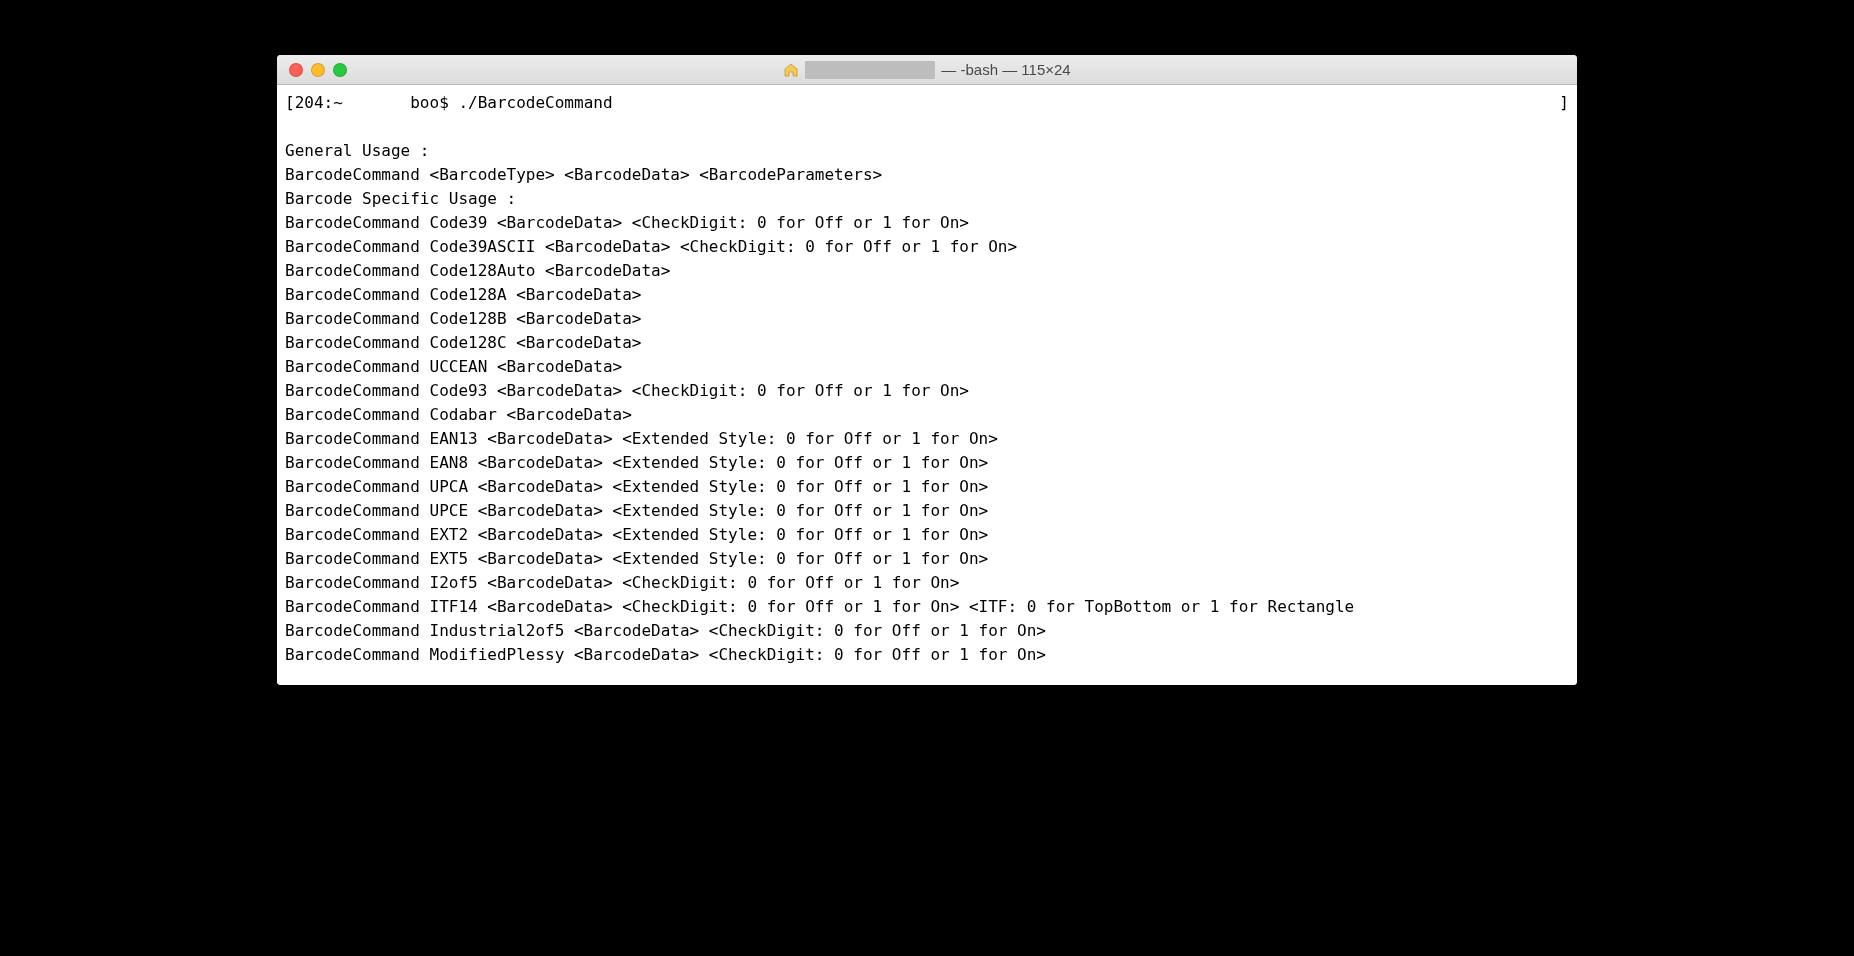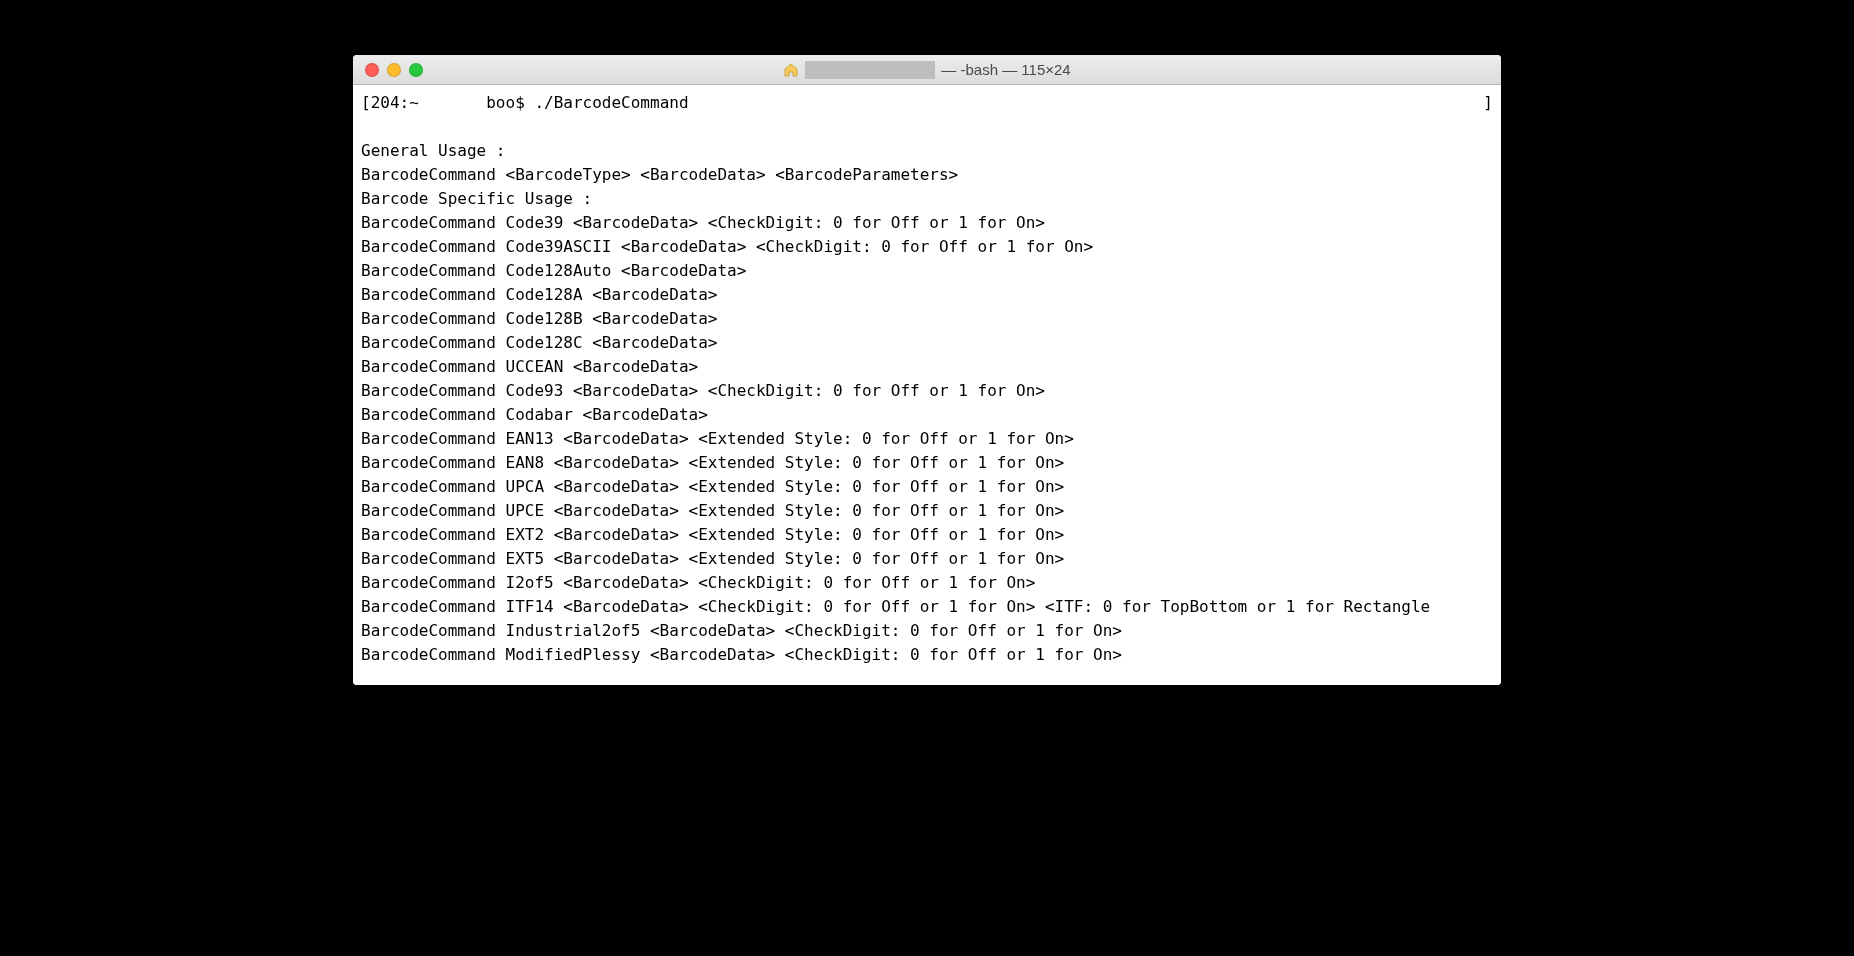--- a/index.html
+++ b/index.html
@@ -12,21 +12,21 @@
       background: #000;
       width: 1854px;
       height: 956px;
       display: flex;
       align-items: flex-start;
       justify-content: center;
       padding-top: 55px;
     }
     
     .terminal-window {
-      width: 1148px;
+      width: 1300px;
       background: #fff;
       border-radius: 4px;
       box-shadow: 0 10px 40px rgba(0,0,0,0.6);
       overflow: hidden;
     }
     
     .title-bar {
       height: 30px;
       background: linear-gradient(to bottom, #ededed, #dcdcdc);
       border-bottom: 1px solid #b8b8b8;

